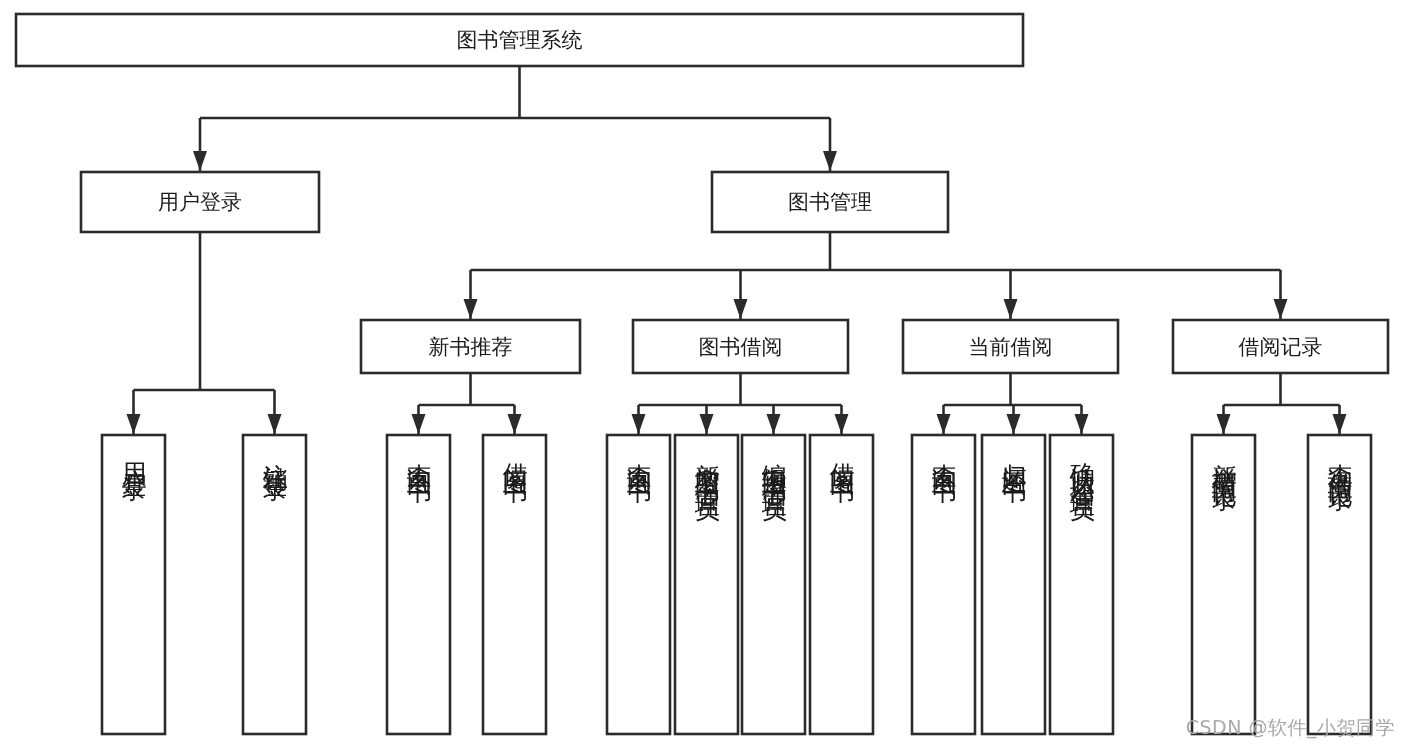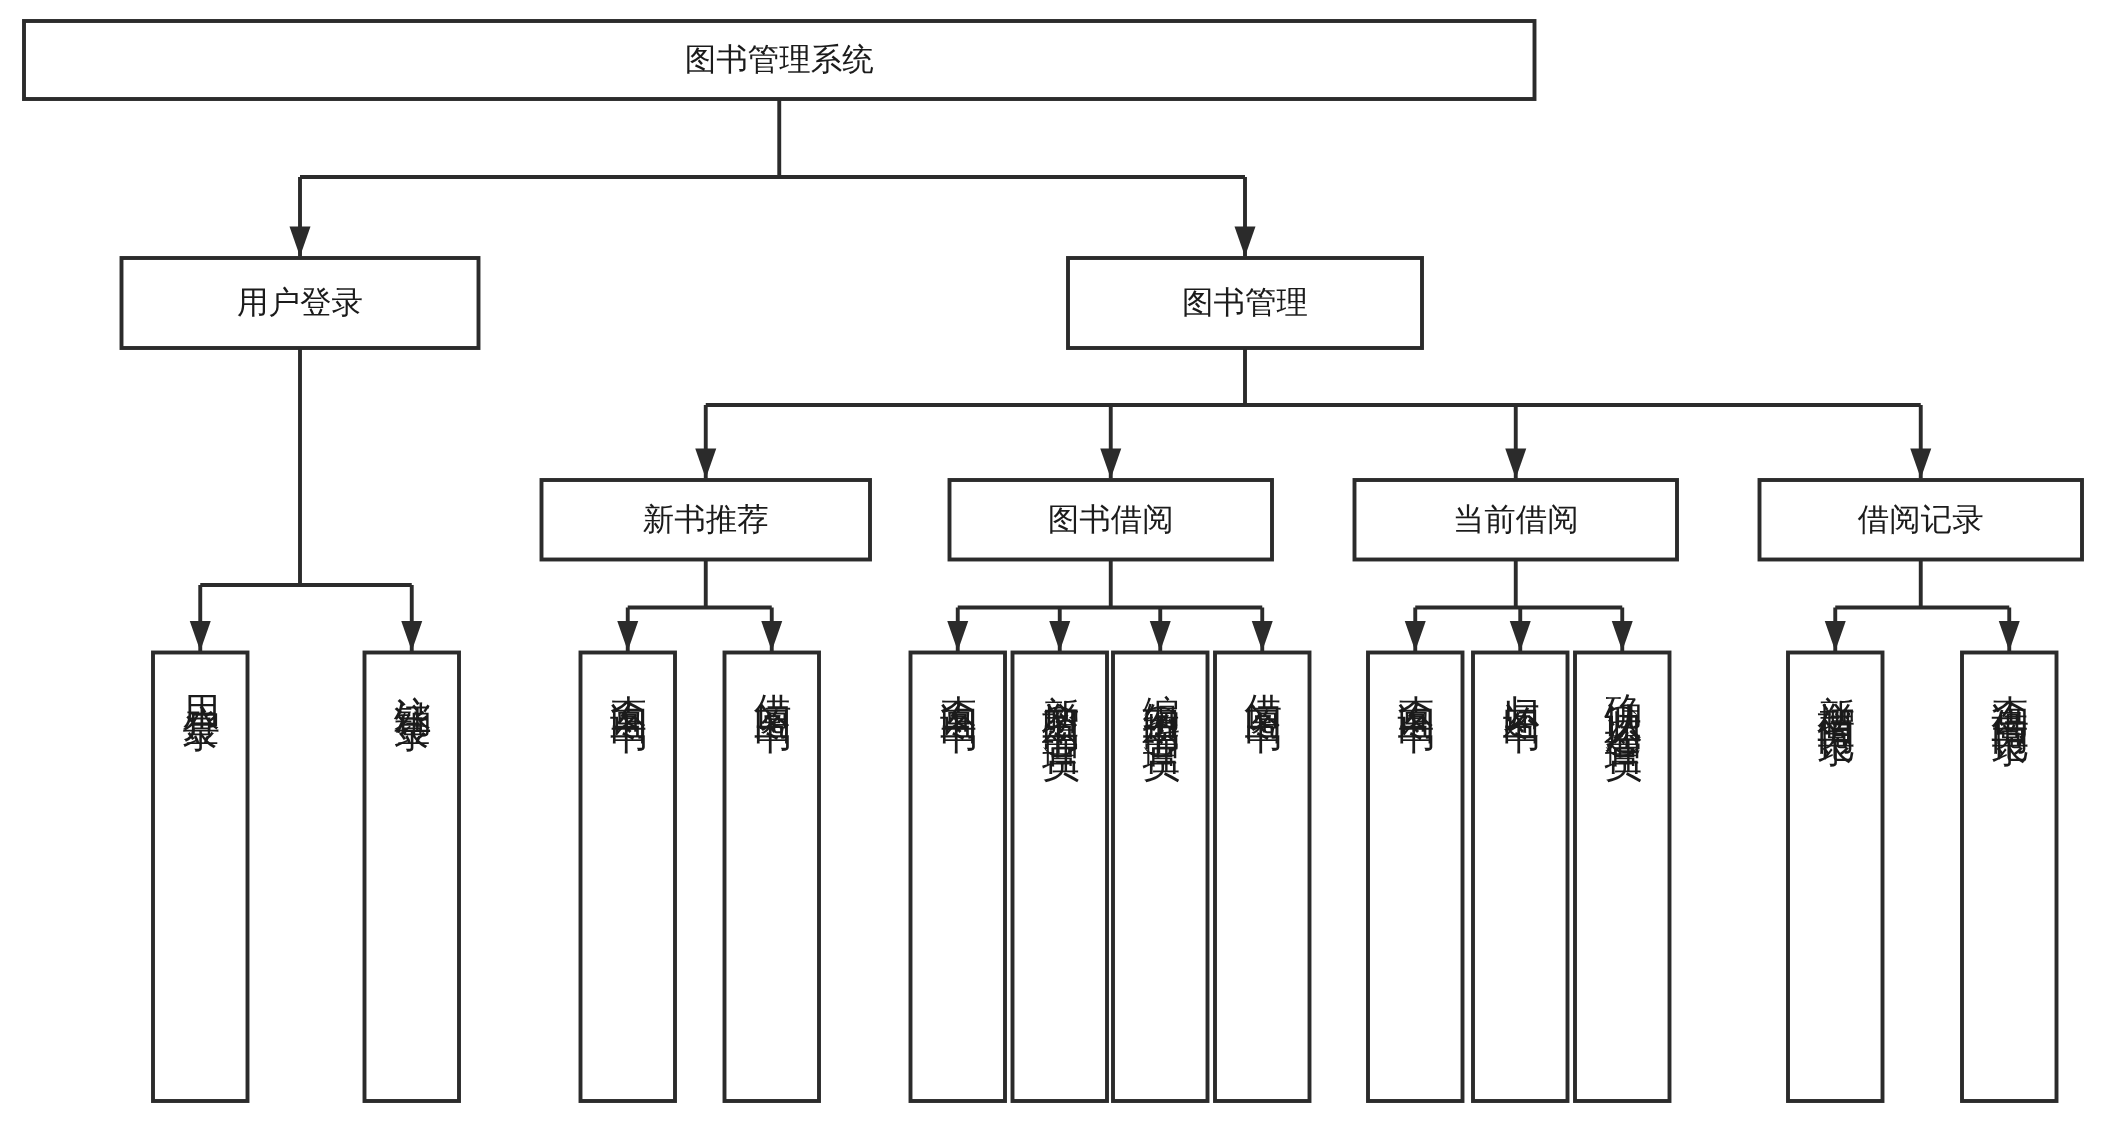--- a/index.html
+++ b/index.html
@@ -205,13 +205,14 @@
       <div class="vbox" style="left: 1050px; top: 435px; width: 63px; height: 299px;">
         <span class="vtext">确认归还（管理员）</span>
       </div>
       <div class="vbox" style="left: 1192px; top: 435px; width: 63px; height: 299px;">
         <span class="vtext">新增借阅记录</span>
       </div>
       <div class="vbox" style="left: 1308px; top: 435px; width: 63px; height: 299px;">
         <span class="vtext">查询借阅记录</span>
       </div>
     </div>
+  <div id="watermark">CSDN @软件_小贺同学</div>
 </div>
 
 </body></html>

